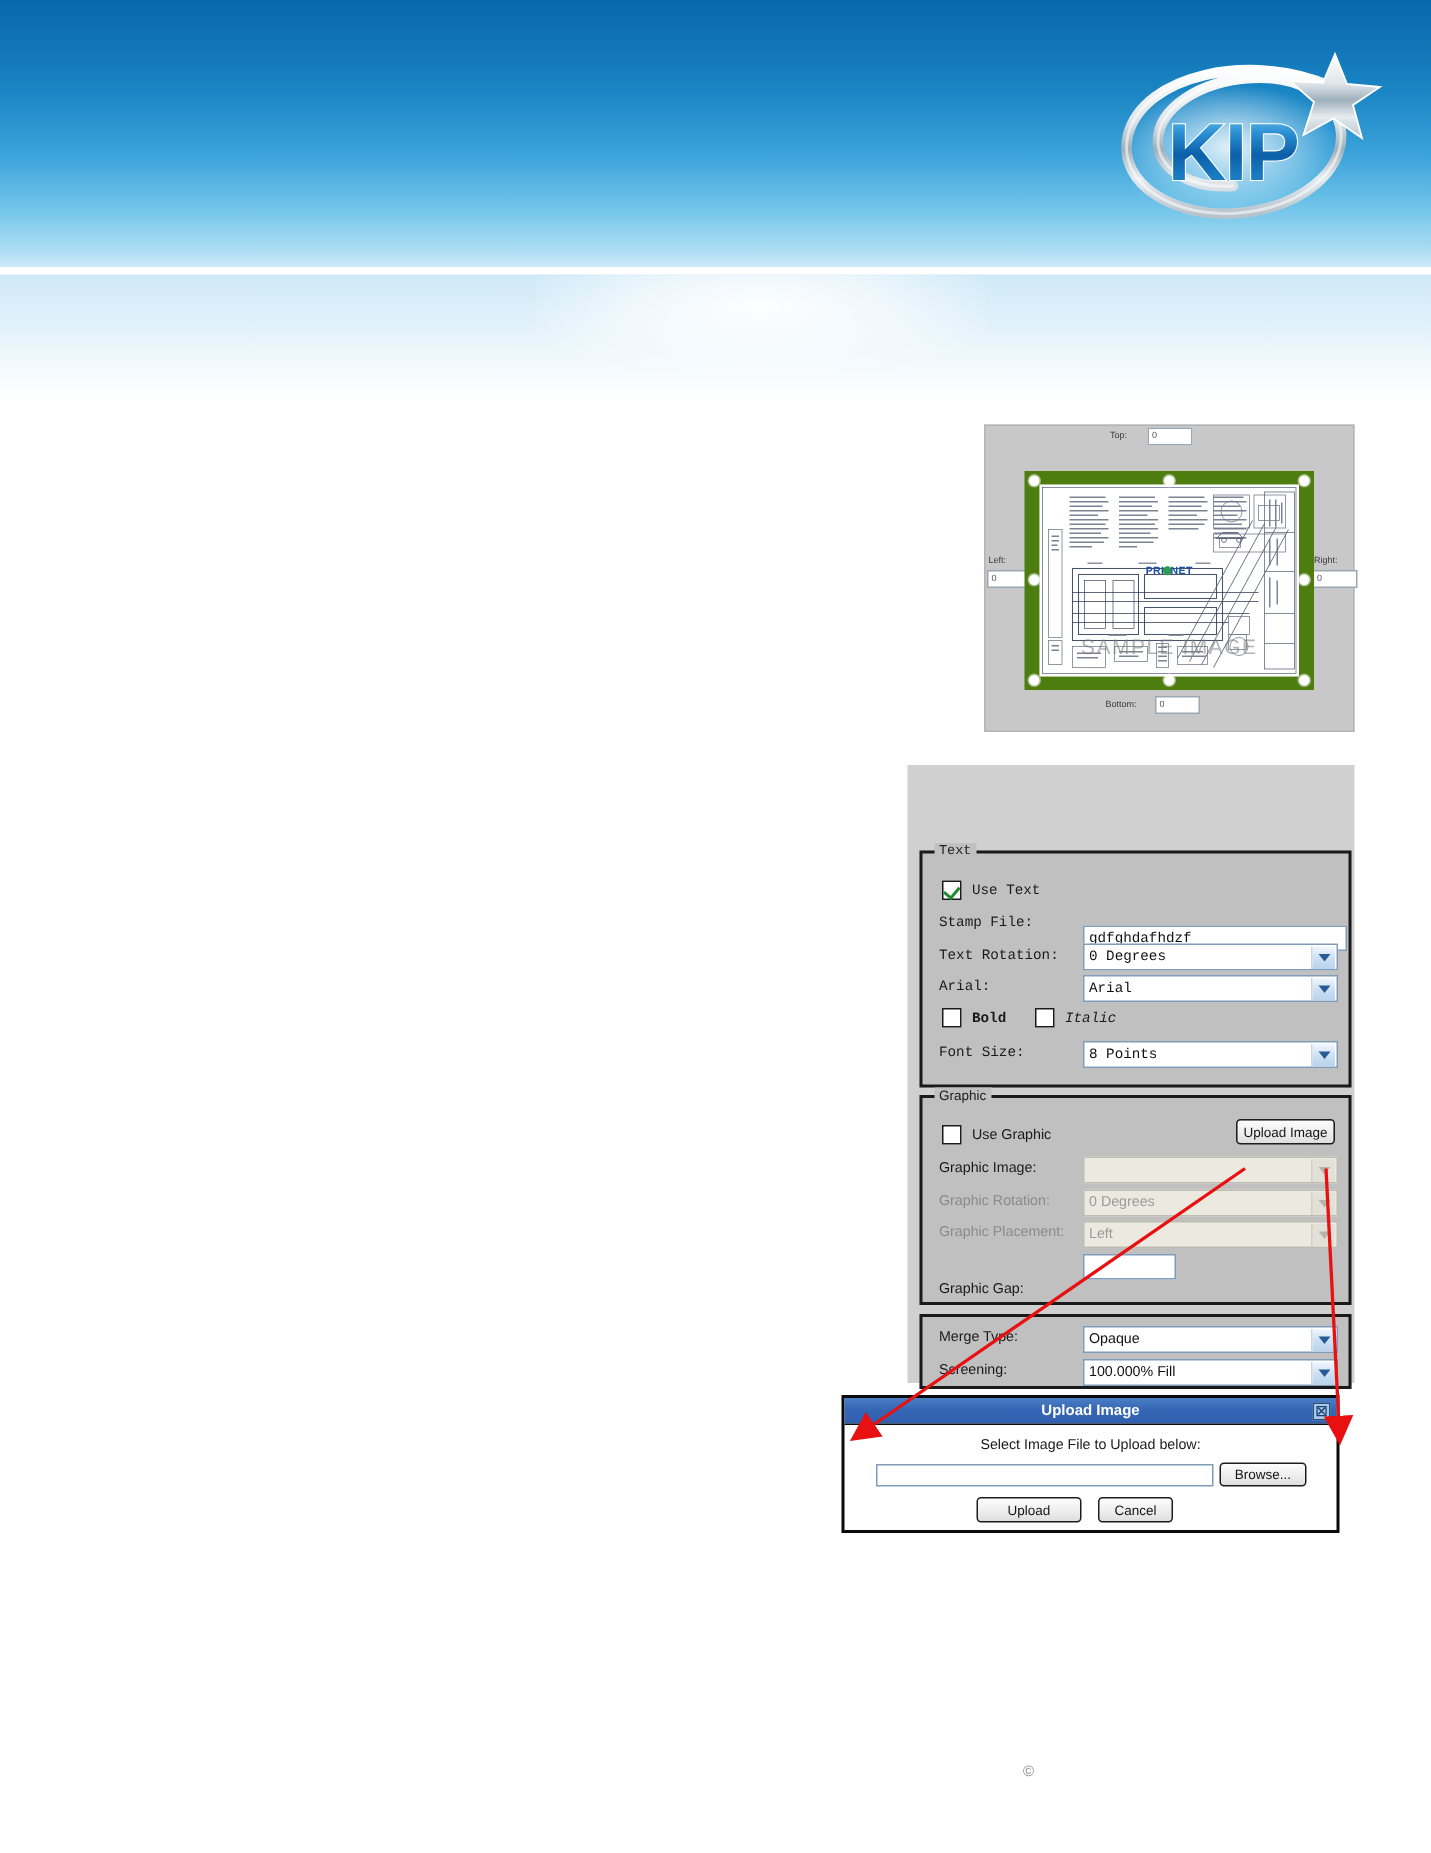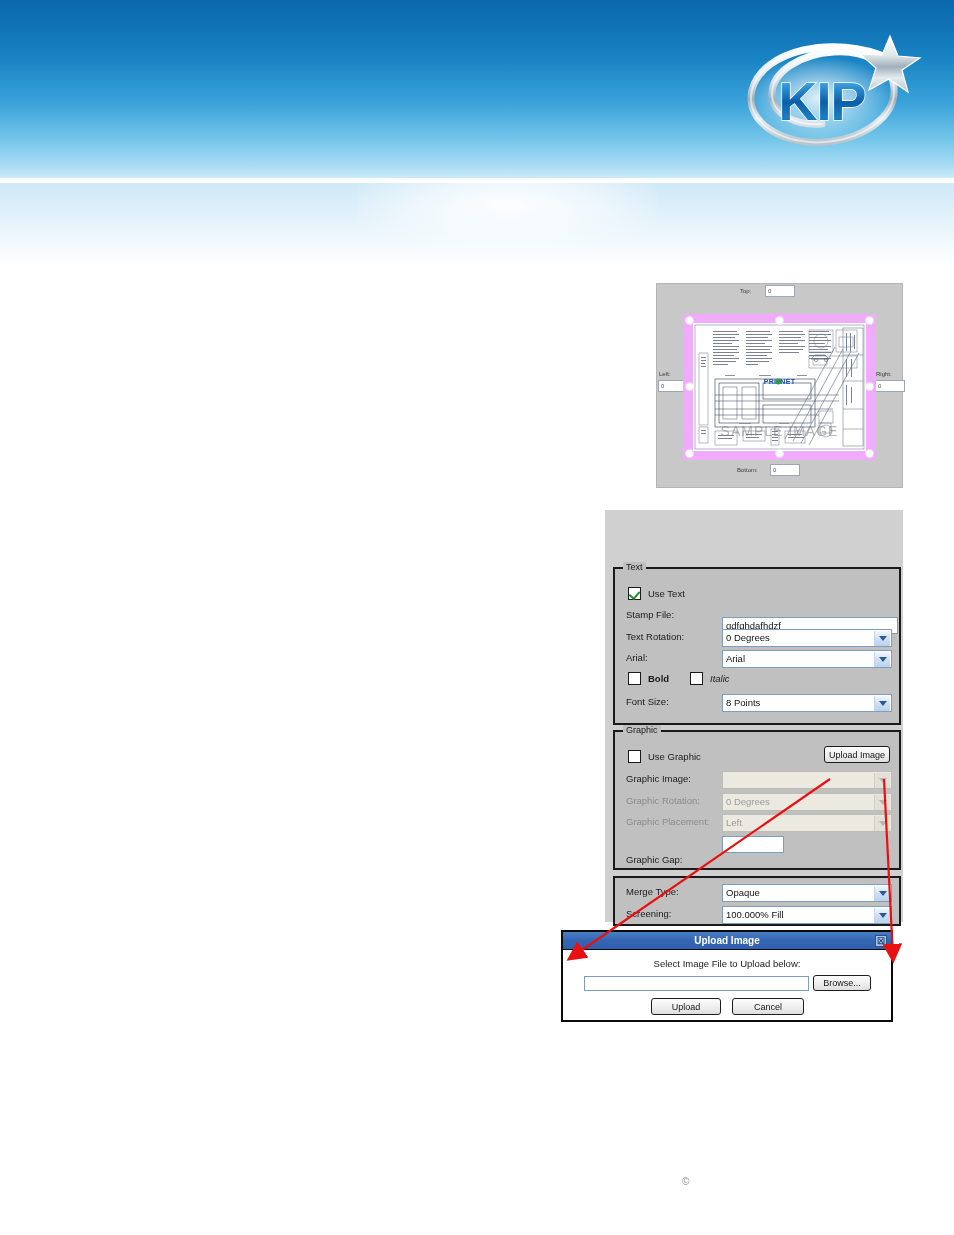--- a/index.html
+++ b/index.html
@@ -50,21 +50,21 @@
     white-space:nowrap;
   }
   .edge-input {
     position:absolute; background:#ffffff; border:1px solid #9aa7b5;
     font-size:6px; color:#555; padding:1px 2px; line-height:8px;
   }
   #frame-wrap {
     position:absolute; left:26px; top:30px; width:193px; height:146px;
   }
   #frame {
-    position:absolute; inset:0; background:#f0abfc;
+    position:absolute; inset:0; background:#4d7c0f;
   }
   #drawing {
     position:absolute; left:10px; top:9px; right:10px; bottom:9px;
     background:#ffffff; overflow:hidden;
   }
   .handle {
     position:absolute; width:7px; height:7px; border-radius:50%;
     background:#ffffff; box-shadow:0 0 0 1px rgba(255,255,255,.5);
   }
   #watermark {
@@ -183,21 +183,21 @@
     font-size:9.5px; color:#1a1a1a;
   }
   #dlg-file {
     position:absolute; left:21px; top:44px; width:225px; height:15px;
     background:#ffffff; border:1px solid #7f9db9;
   }
   #dlg-browse {
     left:250px; top:43px; width:58px; height:16px;
   }
   #dlg-upload { left:88px; top:66px; width:70px; height:17px; }
-  #dlg-cancel { left:169px; top:66px; width:72px; height:17px; }
+  #dlg-cancel { left:169px; top:66px; width:50px; height:17px; }
 
   
   #arrows { position:absolute; left:0; top:0; width:954px; height:1235px; pointer-events:none; }
 
   
   #footer-copy {
     position:absolute; left:682px; top:1176px;
     font-size:10px; color:#8a8a8a;
   }
 </style>
@@ -427,21 +427,21 @@
       <div class="handle" style="left:3px;  top:136px;"></div>
       <div class="handle" style="left:93px; top:136px;"></div>
       <div class="handle" style="left:183px;top:136px;"></div>
     </div>
   </div>
 </div>
 
 <div id="form-panel">
 
 
-  <div class="groupbox" style="left:8px; top:57px; width:288px; height:158px;">
+  <div class="groupbox" style="left:8px; top:57px; width:288px; height:158px;font-family:Liberation Mono, monospace;">
     <span class="legend">Text</span>
 
     <div class="cb checked" style="left:13px; top:18px;"></div>
     <div class="cb-text" style="left:33px; top:18px;">Use Text</div>
 
     <div class="lbl" style="left:11px; top:37px;">Stamp File:</div>
     <div class="txtfield" style="left:107px; top:48px; width:176px;">gdfghdafhdzf</div>
 
     <div class="lbl" style="left:11px; top:59px;">Text Rotation:</div>
     <div class="combo" style="left:107px; top:60px; width:170px;">

